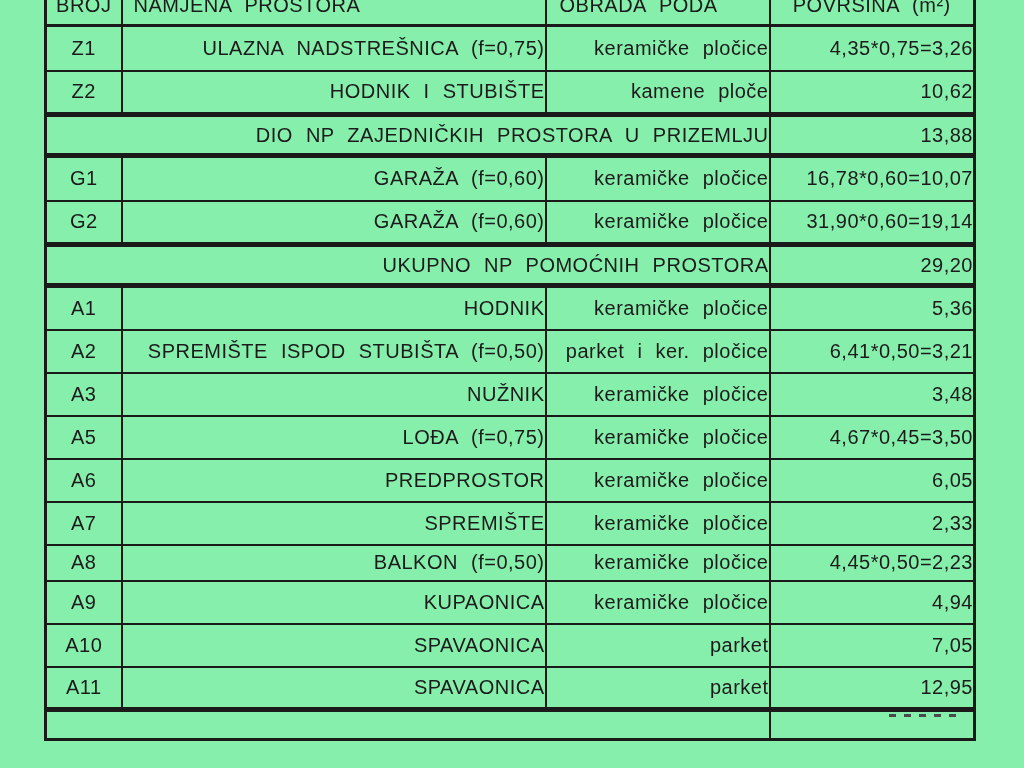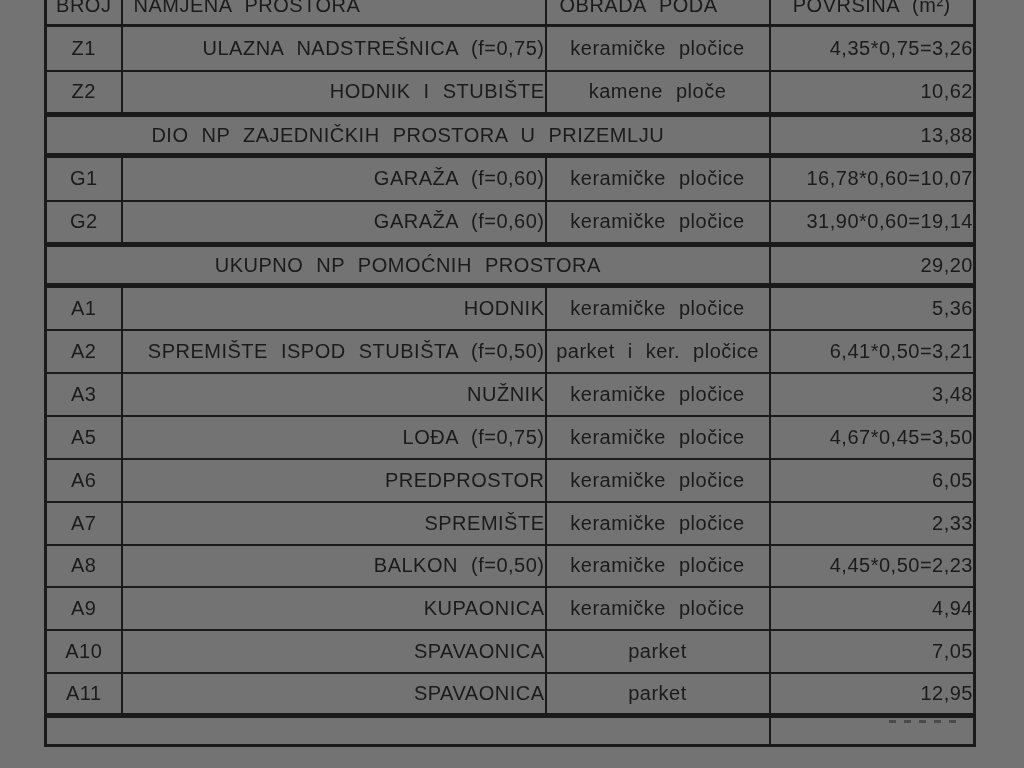--- a/index.html
+++ b/index.html
@@ -1,19 +1,19 @@
 <!DOCTYPE html>
 <html><head>
 <meta charset="utf-8">
 <style>
   html,body{margin:0;padding:0;background:#e8e8e8;}
   #page{
     position:relative;
     width:1024px;height:768px;
-    background:#737373;
+    background:#86efac;
     overflow:hidden;
     font-family:"Liberation Sans",sans-serif;
     color:#1b1b1b;
   }
   table.area{
     position:absolute;
     left:44px;top:-16px;
     width:929px;
     border-collapse:collapse;
     table-layout:fixed;
@@ -29,35 +29,35 @@
     word-spacing:7px;
     vertical-align:middle;
     padding:0;
     color:#1b1b1b;
   }
   tr.hdr{height:40px;}
   tr.hdr th{border-bottom-width:3px;}
   tr.item-a{height:45px;}
   tr.item-b{height:44px;}
   tr.item{height:43px;}
-  tr.item-s{height:42px;}
+  tr.item-s{height:36px;}
   tr.sum{height:41px;}
   tr.sum td{border-top-width:5px;border-bottom-width:5px;}
   tr.hb td{border-bottom-width:5px;}
   tr.partial{height:30px;}
   tr.partial td{vertical-align:top;border-bottom:none;}
   .c1{text-align:center;}
   .c2{text-align:right;padding-left:11px;}
-  .c3{text-align:center;padding-left:13px;}
+  .c3{text-align:right;padding-left:13px;}
   .c4{text-align:right;padding-right:9px;letter-spacing:0.3px;word-spacing:2px;}
   .hdr .c1{text-align:center;}
   .hdr .c2{text-align:left;padding-left:11px;}
   .hdr .c3{text-align:left;padding-left:13px;}
   .hdr .c4{text-align:center;padding-right:0;}
-  .sumtext{text-align:center;padding-left:87px;margin-left:31px;}
+  .sumtext{text-align:right;padding-left:87px;margin-left:31px;}
   .sumval{font-weight:bold;font-size:23px;letter-spacing:0.4px;}
   .marks{
     padding-left:288px;
     font-size:22px;
     line-height:10px;
     letter-spacing:18px;
     color:#2a2a2a;
   }
   .num-tips{
     height:3px;width:74px;

